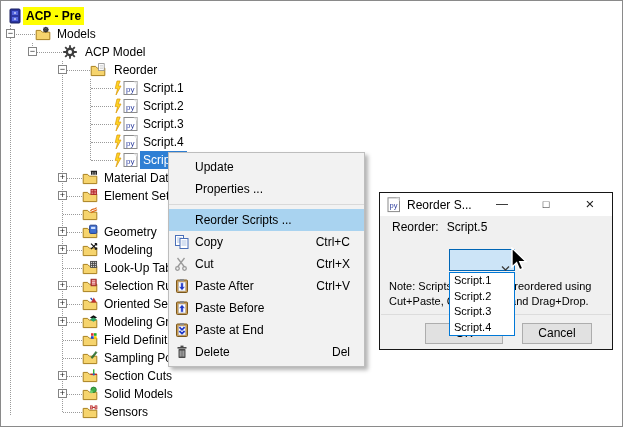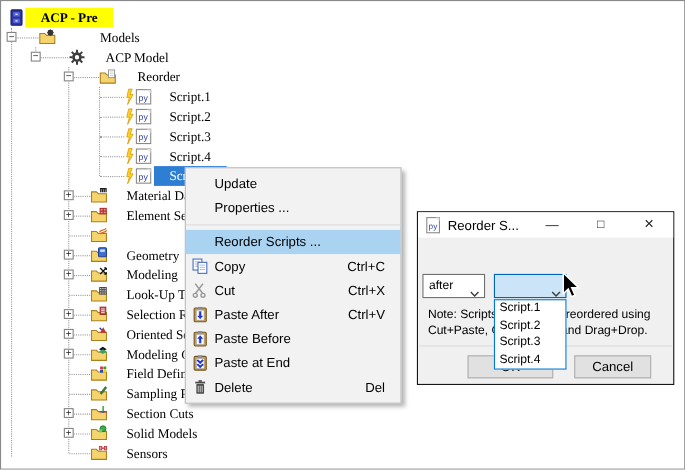--- a/index.html
+++ b/index.html
@@ -17,22 +17,21 @@
   .ebox{
     position:absolute;top:4px;width:9px;height:9px;box-sizing:border-box;
     border:1px solid #848484;background:#fff;color:#222;
     font-size:9px;line-height:6px;text-align:center;cursor:default;
   }
   .ticon{position:absolute;top:1px;width:16px;height:16px;}
   .ticon svg{display:block;}
   .ticon.wide{width:30px;}
   .tlabel{
     position:absolute;top:0;line-height:18px;white-space:nowrap;
-    padding:0 14px;
-    font-family:Liberation Serif, serif;
+    padding:0 3px;
   }
   .tlabel.root{background:#ffff00;font-weight:bold;}
   .tlabel.sel{background:#2e7fd4;color:#fff;}
   
   #menu{
     position:absolute;left:167px;top:151px;width:197px;box-sizing:border-box;
     background:#f2f2f2;border:1px solid #bdbdbd;padding:3px 0;
     box-shadow:3px 3px 4px rgba(0,0,0,.30); z-index:5;
   }
   .mitem{display:flex;align-items:center;height:22px;cursor:default;}
@@ -105,21 +104,21 @@
       <div class="trow" style="top: 24px;">
         <span class="conn" style="left:10px;width:24px;"></span>
         <span class="ebox" style="left:5px;">−</span>
         <span class="ticon" style="left:34px;">
           <svg width="16" height="16" viewBox="0 0 16 16">
             <path d="M1.2,4.4 L5.6,4.4 L7.4,6.2 L14.8,6.2 L14.8,13.6 L1.2,13.6 Z" fill="#f6d46d" stroke="#a8801f" stroke-width="1"></path>
             <circle cx="10.8" cy="3.6" r="2" fill="none" stroke="#333" stroke-width="1.3"></circle>
             <path d="M10.8,0.8 V6.4 M8,3.6 H13.6 M8.9,1.7 L12.7,5.5 M12.7,1.7 L8.9,5.5" stroke="#333" stroke-width="1"></path>
           </svg>
         </span>
-        <span class="tlabel" style="left:53px;margin-left:23px;">Models</span>
+        <span class="tlabel" style="left:53px;">Models</span>
       </div>
       <div class="trow" style="top: 42px;">
         <span class="conn" style="left:32px;width:29px;"></span>
         <span class="ebox" style="left:27px;">−</span>
         <span class="ticon" style="left:61px;">
           <svg width="16" height="16" viewBox="0 0 16 16">
             <g stroke="#3c3c3c" fill="none">
               <circle cx="8" cy="8" r="3.2" stroke-width="2.4"></circle>
               <path d="M8,1.2 V4 M8,12 V14.8 M1.2,8 H4 M12,8 H14.8 M3.2,3.2 L5.2,5.2 M10.8,10.8 L12.8,12.8 M12.8,3.2 L10.8,5.2 M5.2,10.8 L3.2,12.8" stroke-width="1.8"></path>
             </g>
@@ -472,27 +471,22 @@
             <polygon points="9,0.8 12.5,0.8 12.5,4.2" fill="#e4e4e4"></polygon>
             <text x="2.6" y="10.8" font-size="7.5" fill="#2f3f9e" font-family="Liberation Sans, sans-serif">py</text>
           </svg></span>
       <span id="dlg-title">Reorder S...</span>
       <span id="dlg-btns">
         <span class="dlg-wbtn">—</span>
         <span class="dlg-wbtn" style="font-size:11px;">□</span>
         <span class="dlg-wbtn" style="font-size:15px;">×</span>
       </span>
     </div>
-    <div class="combo" id="combo-position">
-      <span>after</span>
-      <span class="chev">
-        <svg width="9" height="7" viewBox="0 0 9 7">
-            <path d="M1,1.5 L4.5,5 L8,1.5" stroke="#3c3c3c" stroke-width="1.3" fill="none"></path>
-          </svg>
-      </span>
+    <div id="dlg-reorder-row">
+      <span>Reorder:</span><span id="dlg-reorder-value">Script.5</span>
     </div>
     <div class="combo" id="combo-target">
       <span></span>
       <span class="chev">
         <svg width="9" height="7" viewBox="0 0 9 7">
             <path d="M1,1.5 L4.5,5 L8,1.5" stroke="#3c3c3c" stroke-width="1.3" fill="none"></path>
           </svg>
       </span>
     </div>
     <div id="listbox">

